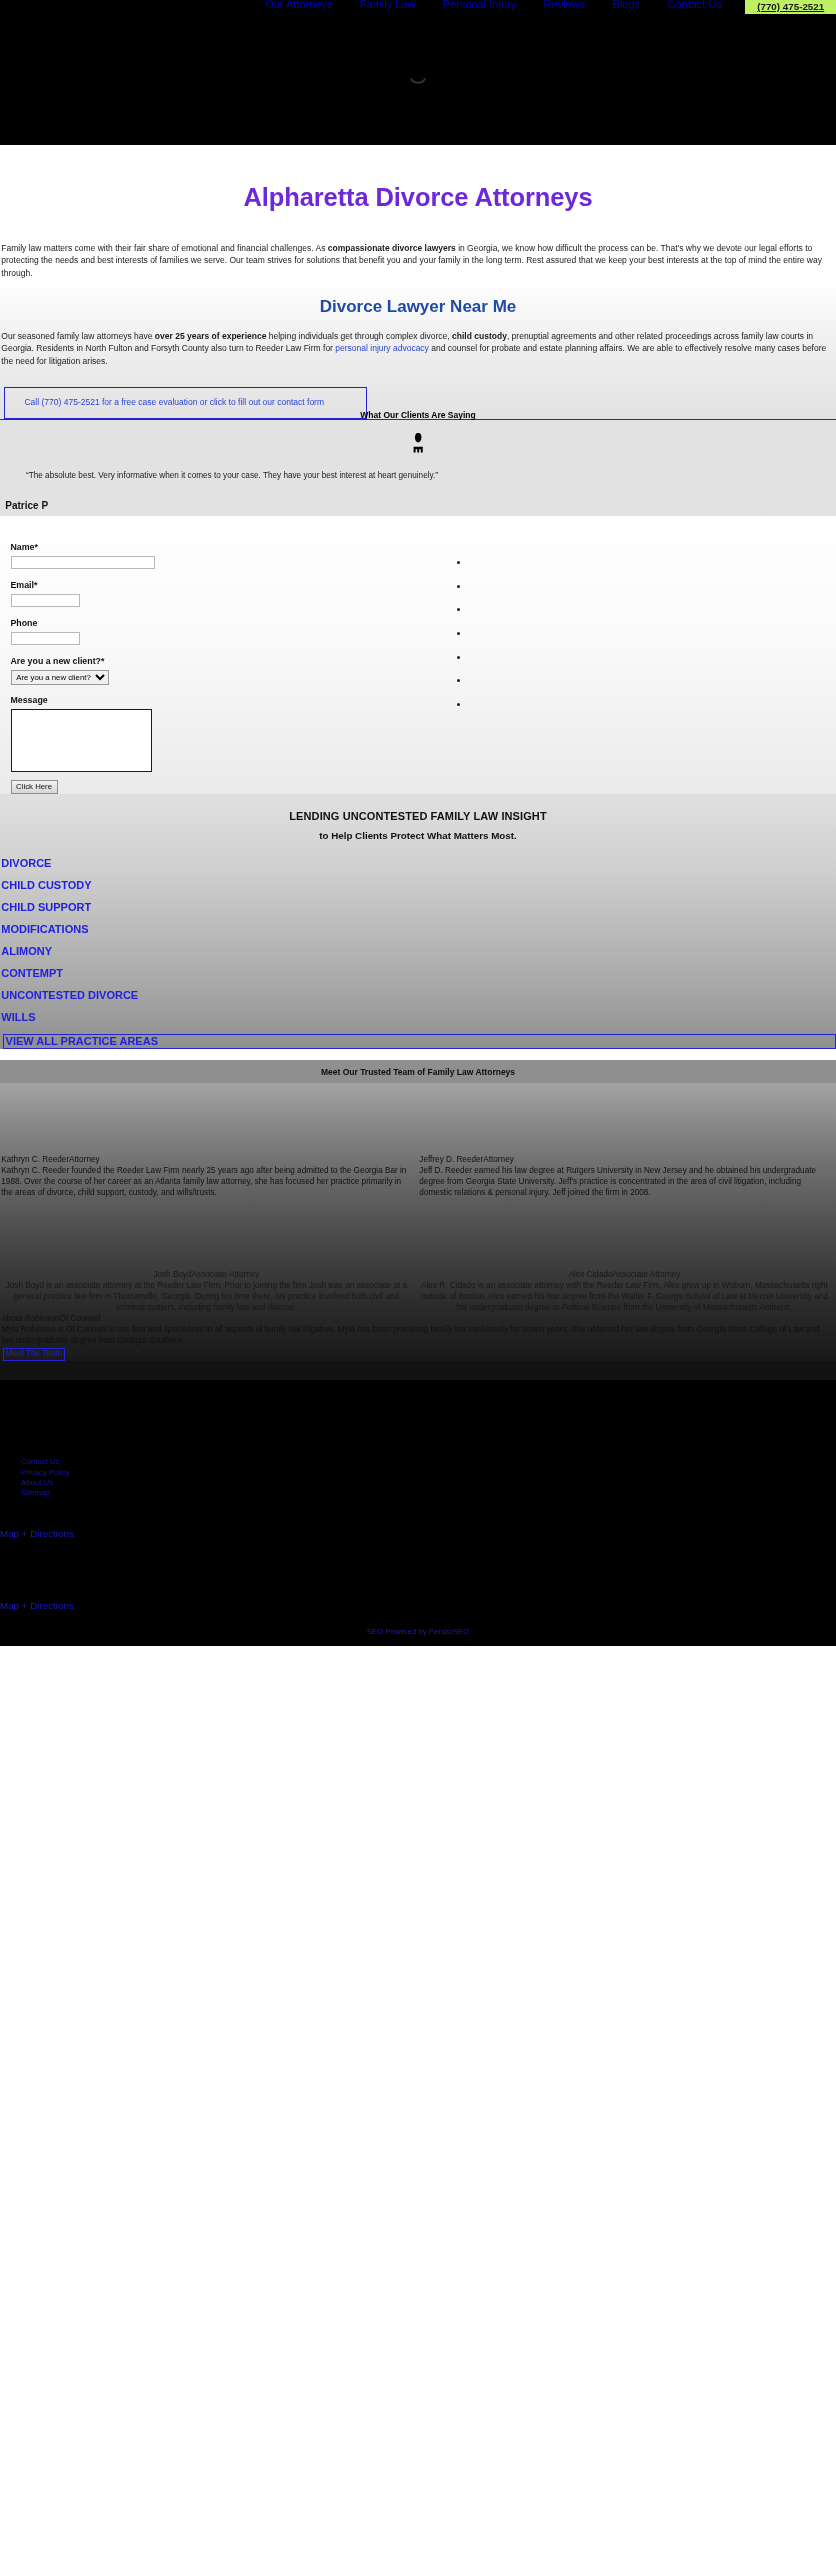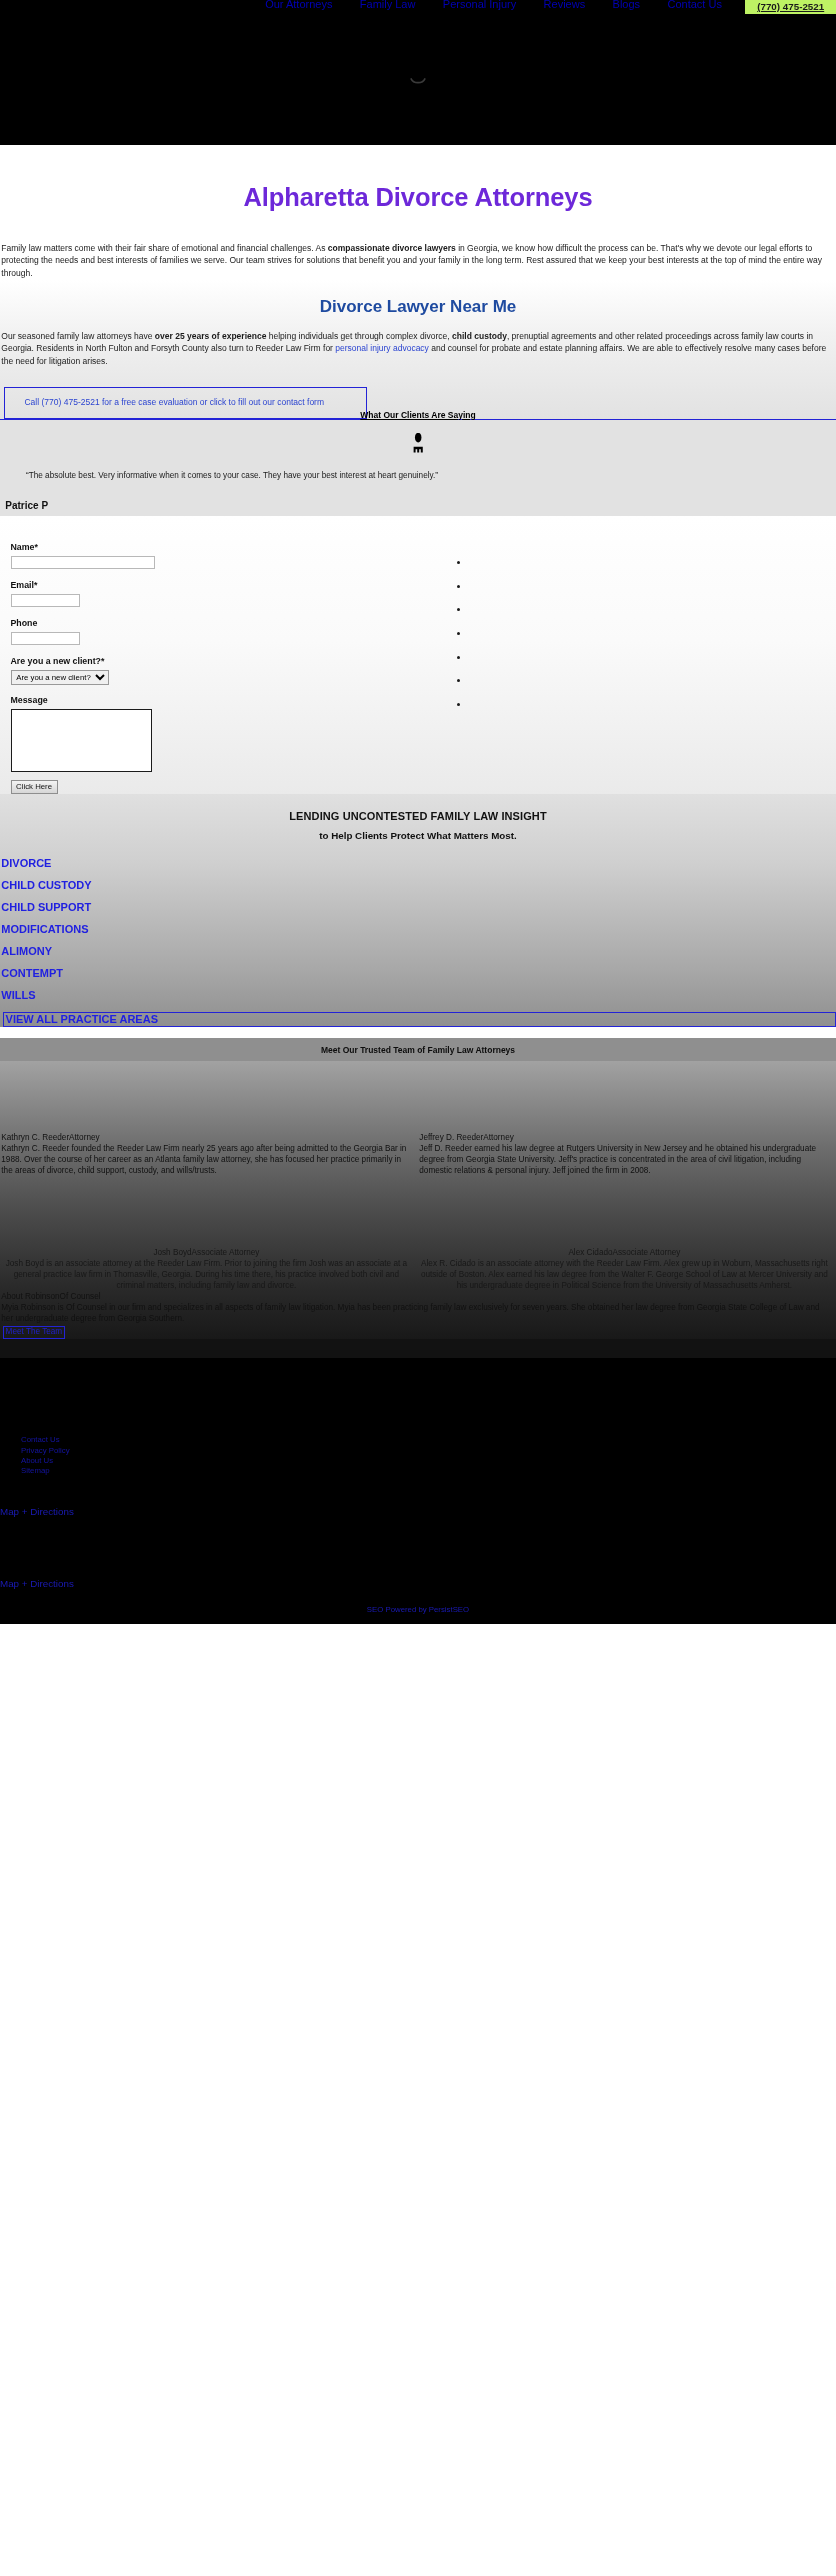--- a/index.html
+++ b/index.html
@@ -118,21 +118,20 @@
   }
   .testi-head {
     text-align: center;
     font-size: 8.5px;
     font-weight: bold;
     color: #000;
     margin: 0;
     padding: 1.3px 0 2.6px 0;
     position: relative;
     top: -11px;
-    text-decoration: underline;
   }
   .quote-icon {
     display: block;
     margin: 0 auto;
     width: 14.4px;
     height: 19.6px;
   }
   .testi-quote {
     font-size: 8.2px;
     line-height: 11.8px;
@@ -414,20 +413,21 @@
 <div class="insight-band">
   <h2 class="insight-h2">LENDING UNCONTESTED FAMILY LAW INSIGHT</h2>
   <h3 class="insight-h3">to Help Clients Protect What Matters Most.</h3>
   <div class="pa-list">
     <a href="#">DIVORCE</a>
     <a href="#">CHILD CUSTODY</a>
     <a href="#">CHILD SUPPORT</a>
     <a href="#">MODIFICATIONS</a>
     <a href="#">ALIMONY</a>
     <a href="#">CONTEMPT</a>
+    <a href="#">UNCONTESTED DIVORCE</a>
     <a href="#">WILLS</a>
     <a href="#" class="view-all">VIEW ALL PRACTICE AREAS</a>
   </div>
 </div>
 
 <div class="team-band">
   <p class="team-head">Meet Our Trusted Team of Family Law Attorneys</p>
   <div class="team-grid-wrap">
     <div class="team-grid">
       <div class="team-cell">

